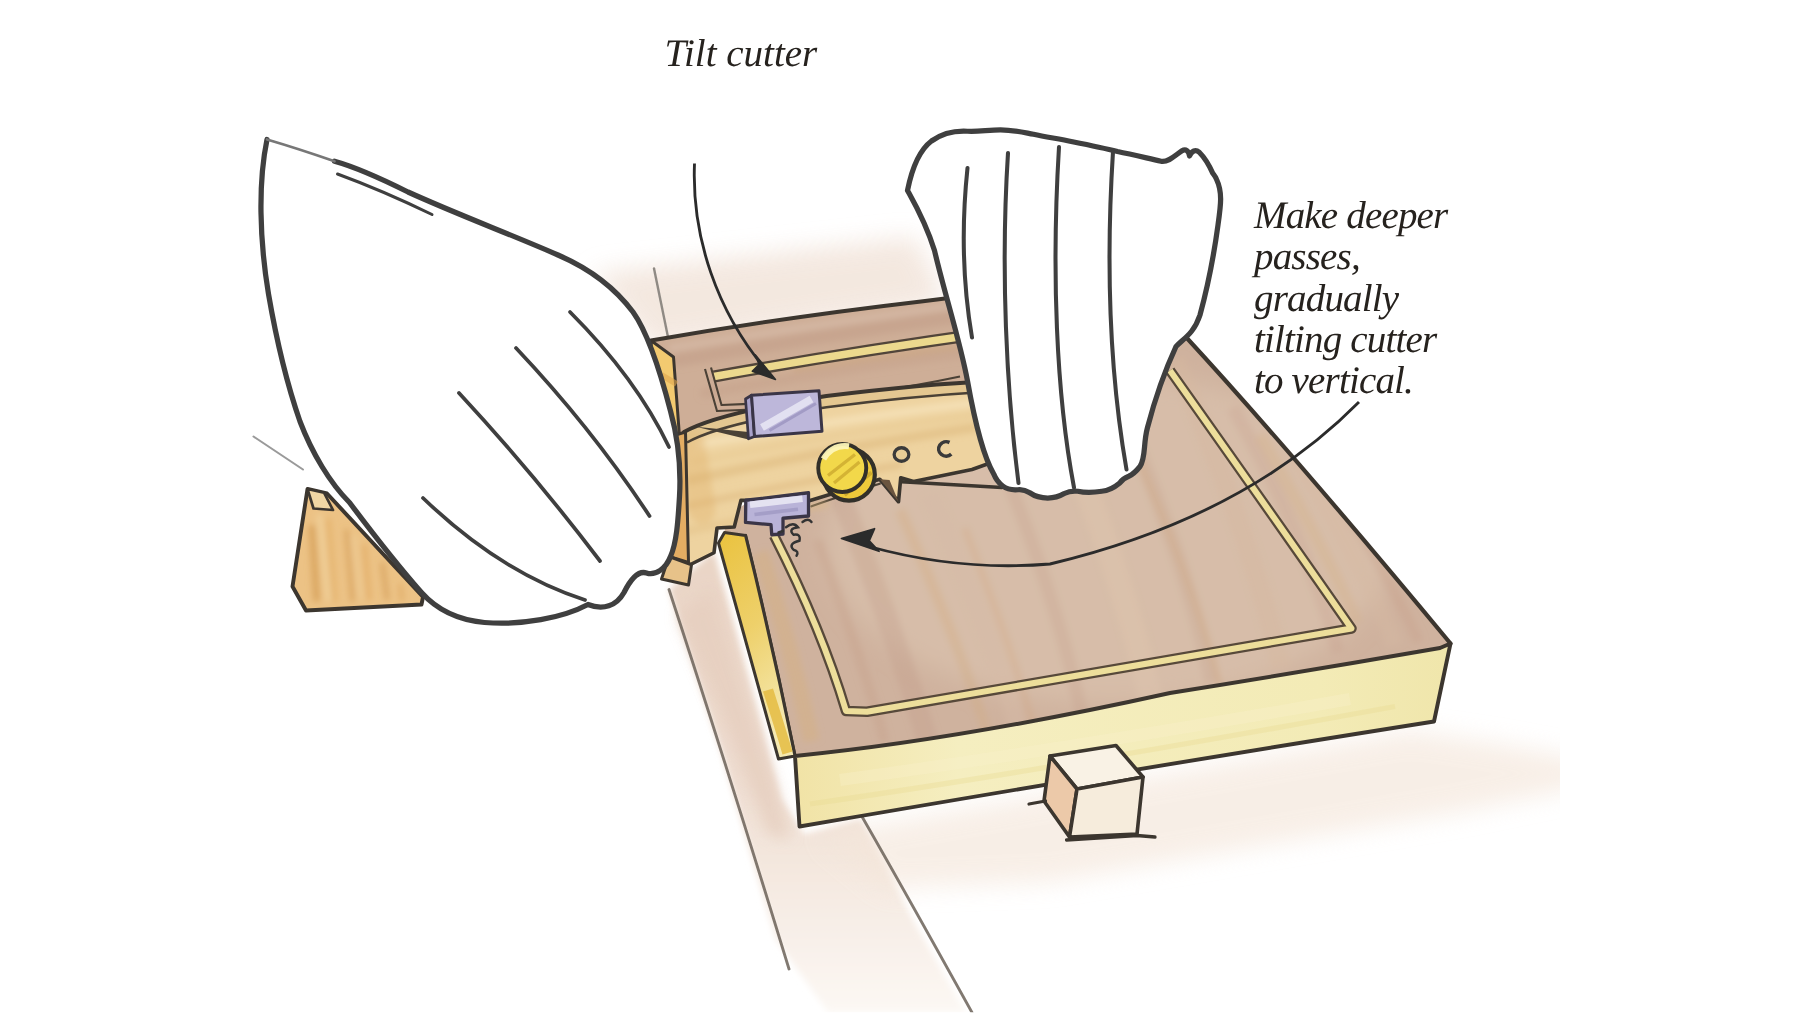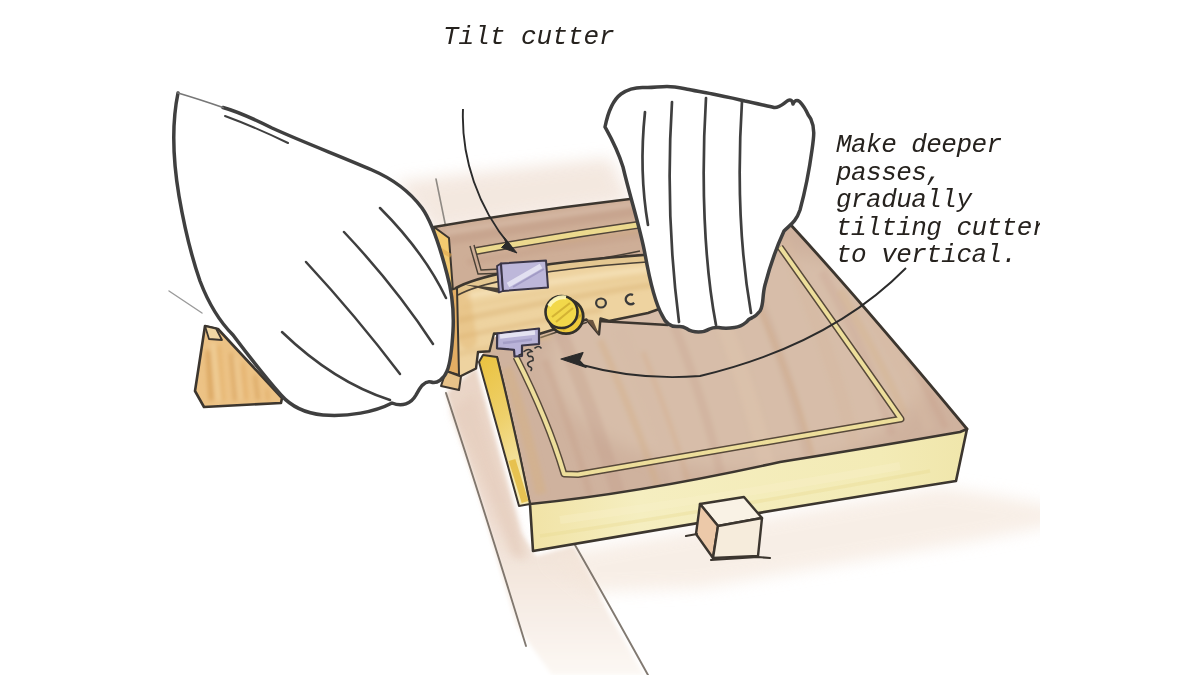--- a/index.html
+++ b/index.html
@@ -1,17 +1,17 @@
 <!DOCTYPE html>
 <html><head>
 <meta charset="utf-8">
 <style>
   html,body{margin:0;padding:0;background:#ffffff;}
   .stage{position:relative;width:1040px;height:675px;overflow:hidden;background:#ffffff;
-    font-family:Liberation Mono, monospace;}
+    font-family:Liberation Serif, serif;}
   svg{display:block}
 </style>
 </head>
 <body>
 <div class="stage">
 <svg width="1200" height="675" viewBox="0 0 1200 675" xmlns="http://www.w3.org/2000/svg">
 <defs>
   <filter id="b2" x="-30%" y="-30%" width="160%" height="160%">
           <feGaussianBlur stdDeviation="2.2"></feGaussianBlur>
         </filter>

